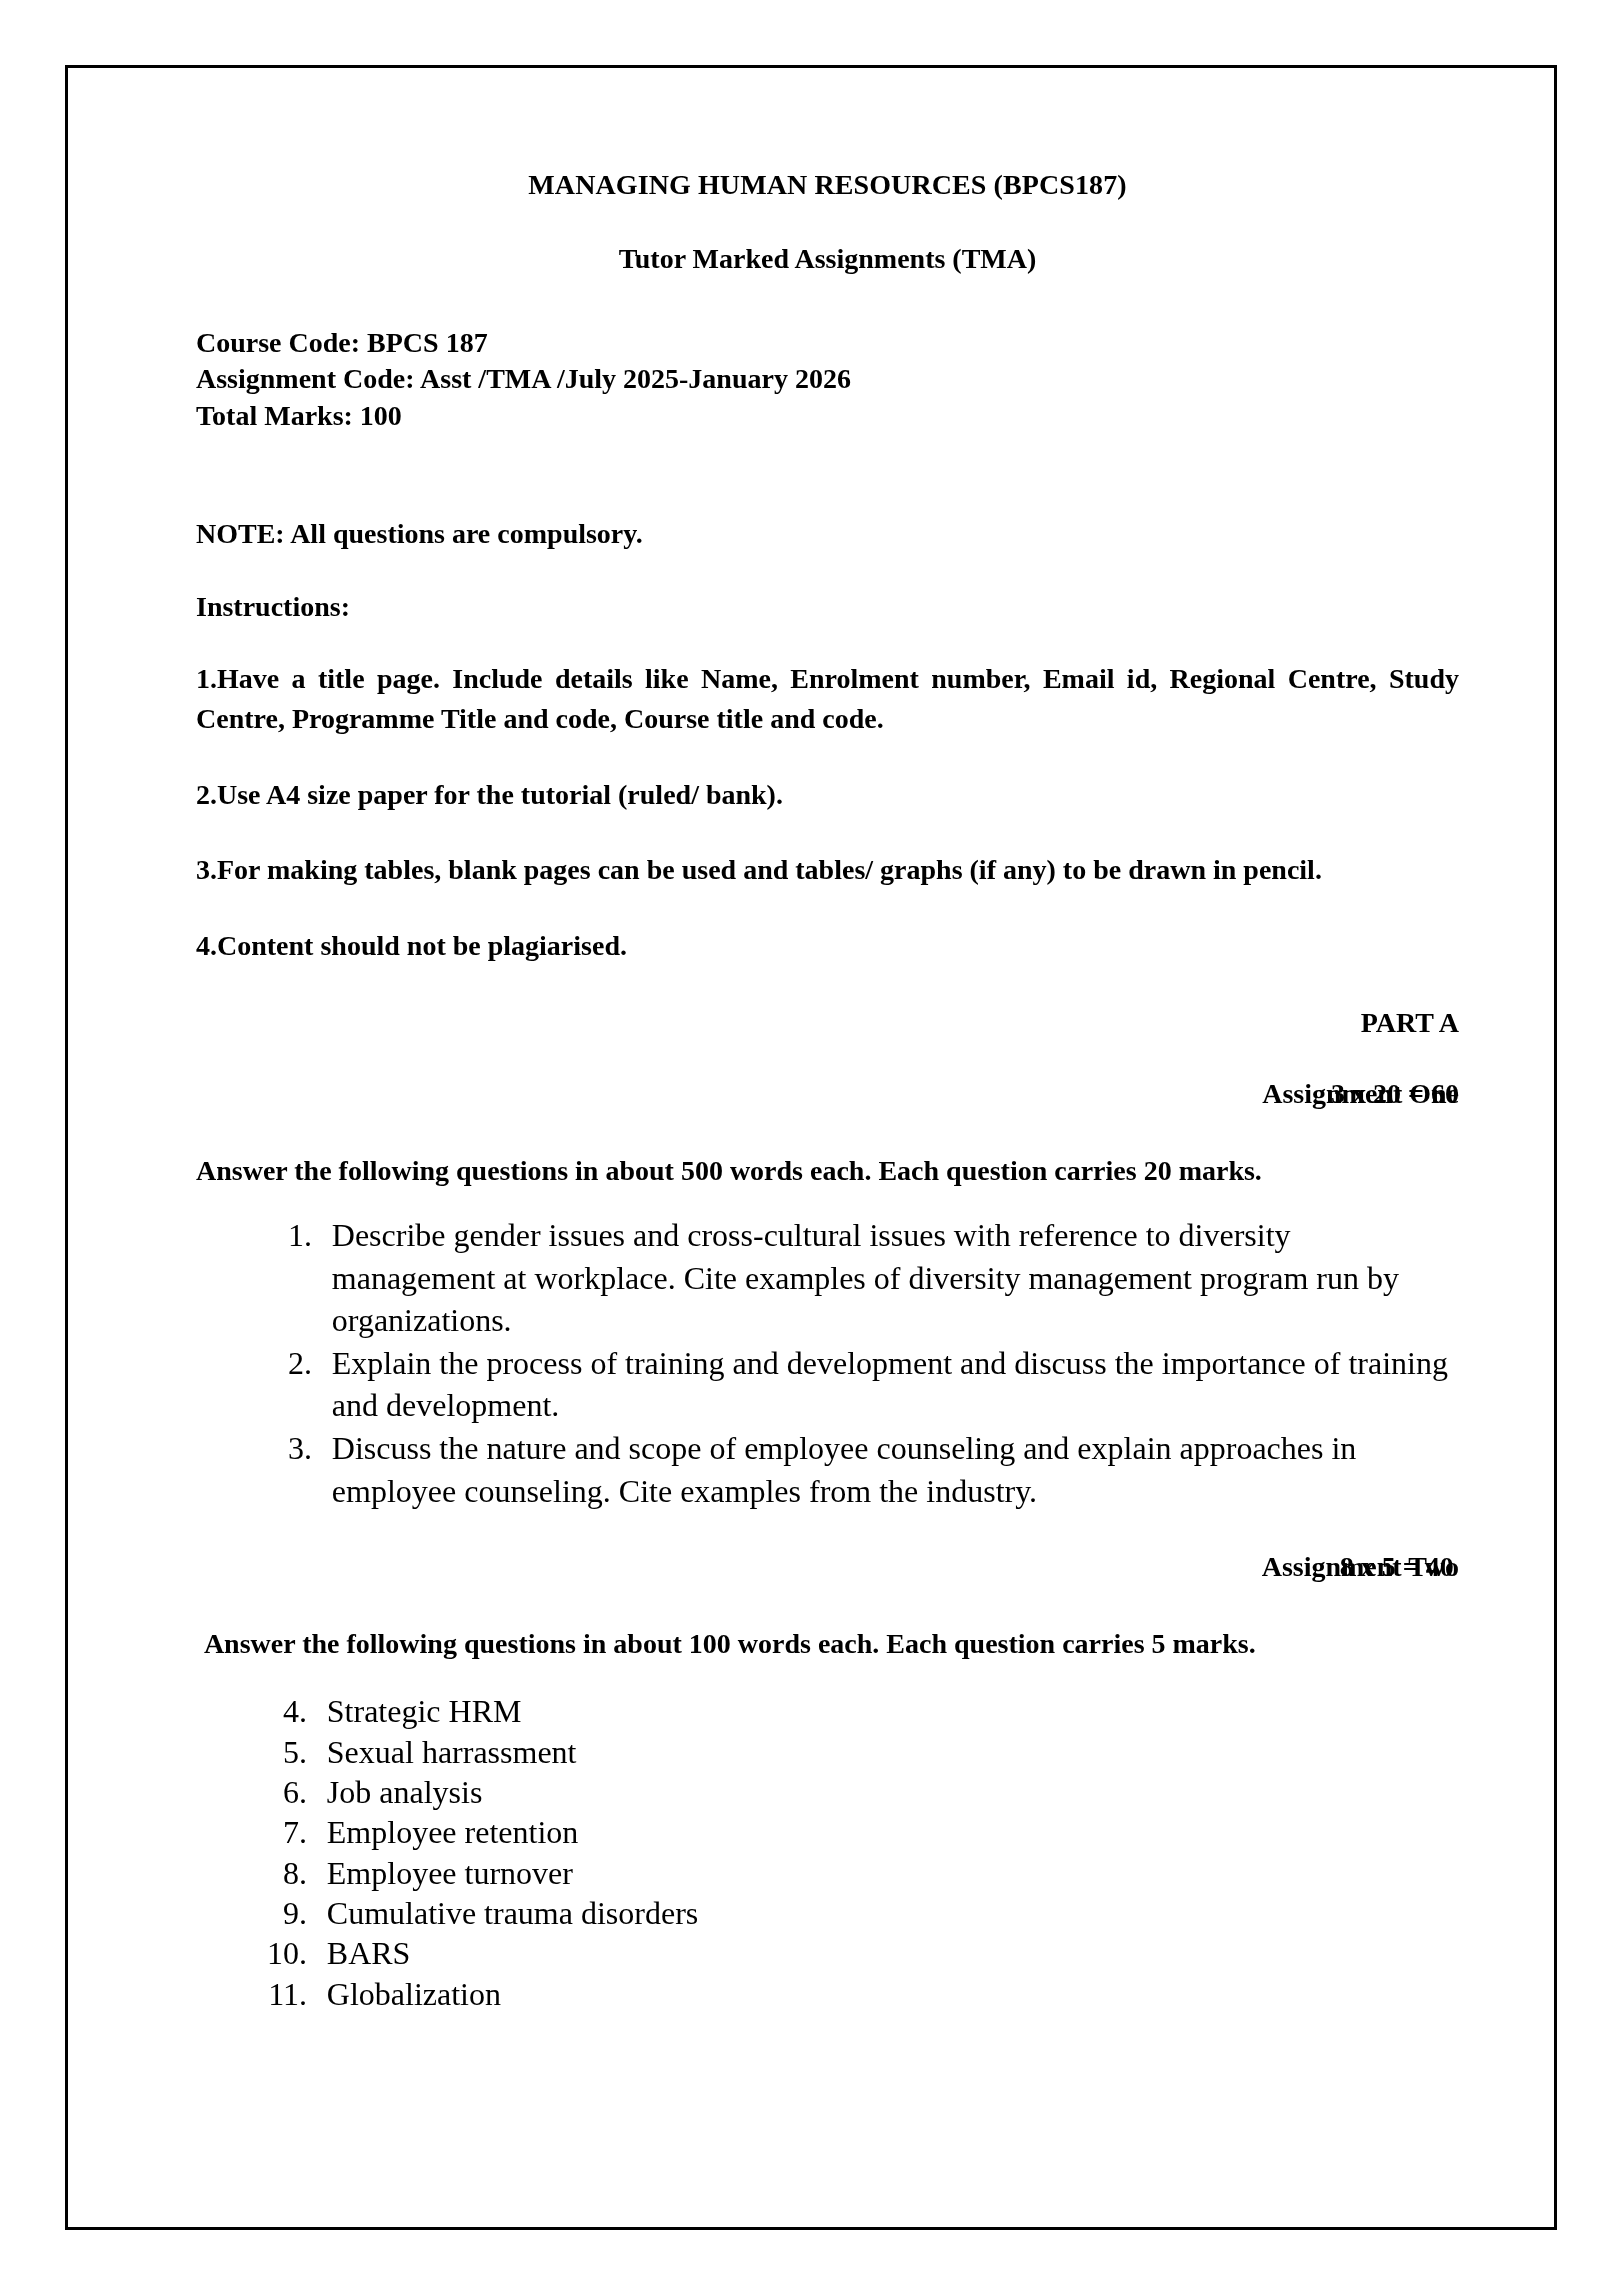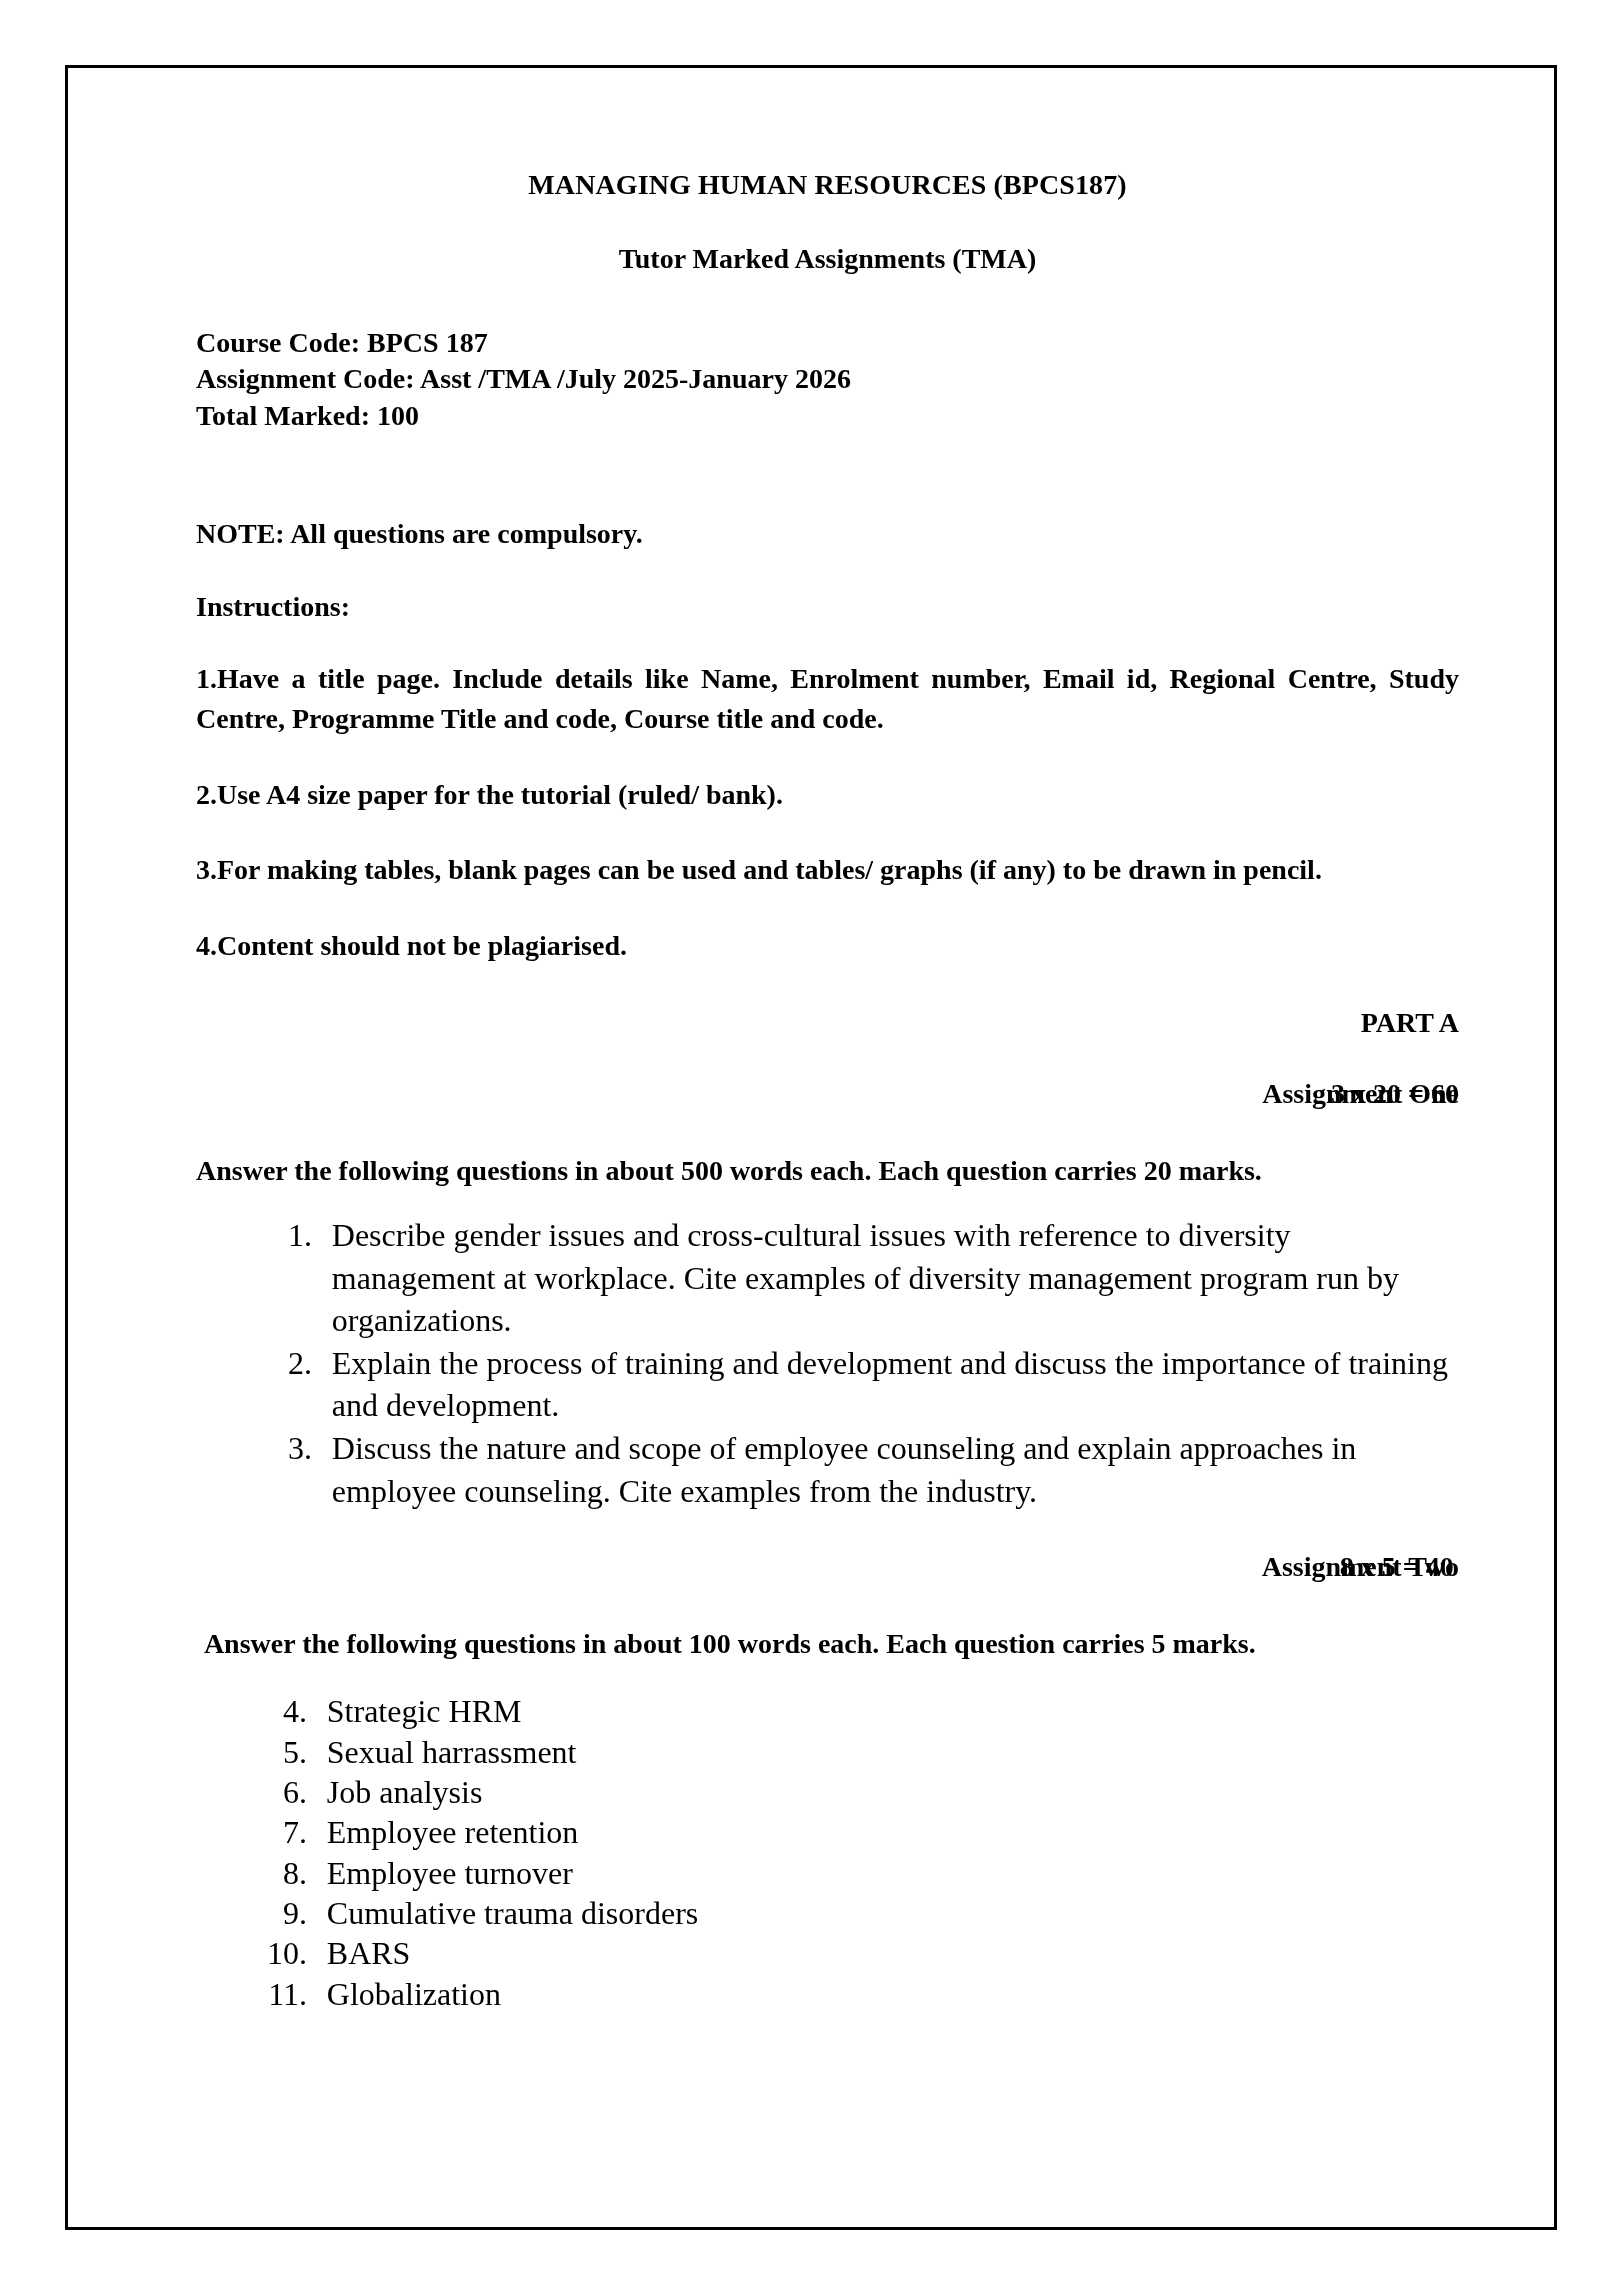--- a/index.html
+++ b/index.html
@@ -154,21 +154,21 @@
   <div class="content">
 
     <div class="title-block">
       <div class="doc-title">MANAGING HUMAN RESOURCES (BPCS187)</div>
       <div class="doc-subtitle">Tutor Marked Assignments (TMA)</div>
     </div>
 
     <div class="meta-block">
       <div class="meta-line">Course Code: BPCS 187</div>
       <div class="meta-line">Assignment Code: Asst /TMA /July 2025-January 2026</div>
-      <div class="meta-line">Total Marked: 100</div>
+      <div class="meta-line">Total Marks: 100</div>
     </div>
 
     <div class="note-line">NOTE: All questions are compulsory.</div>
 
     <div class="instructions-head">Instructions:</div>
 
     <div class="instruction">1.Have a title page. Include details like Name, Enrolment number, Email id, Regional Centre, Study Centre, Programme Title and code, Course title and code.</div>
     <div class="instruction no-justify">2.Use A4 size paper for the tutorial (ruled/ bank).</div>
     <div class="instruction">3.For making tables, blank pages can be used and tables/ graphs (if any) to be drawn in pencil.</div>
     <div class="instruction no-justify">4.Content should not be plagiarised.</div>

